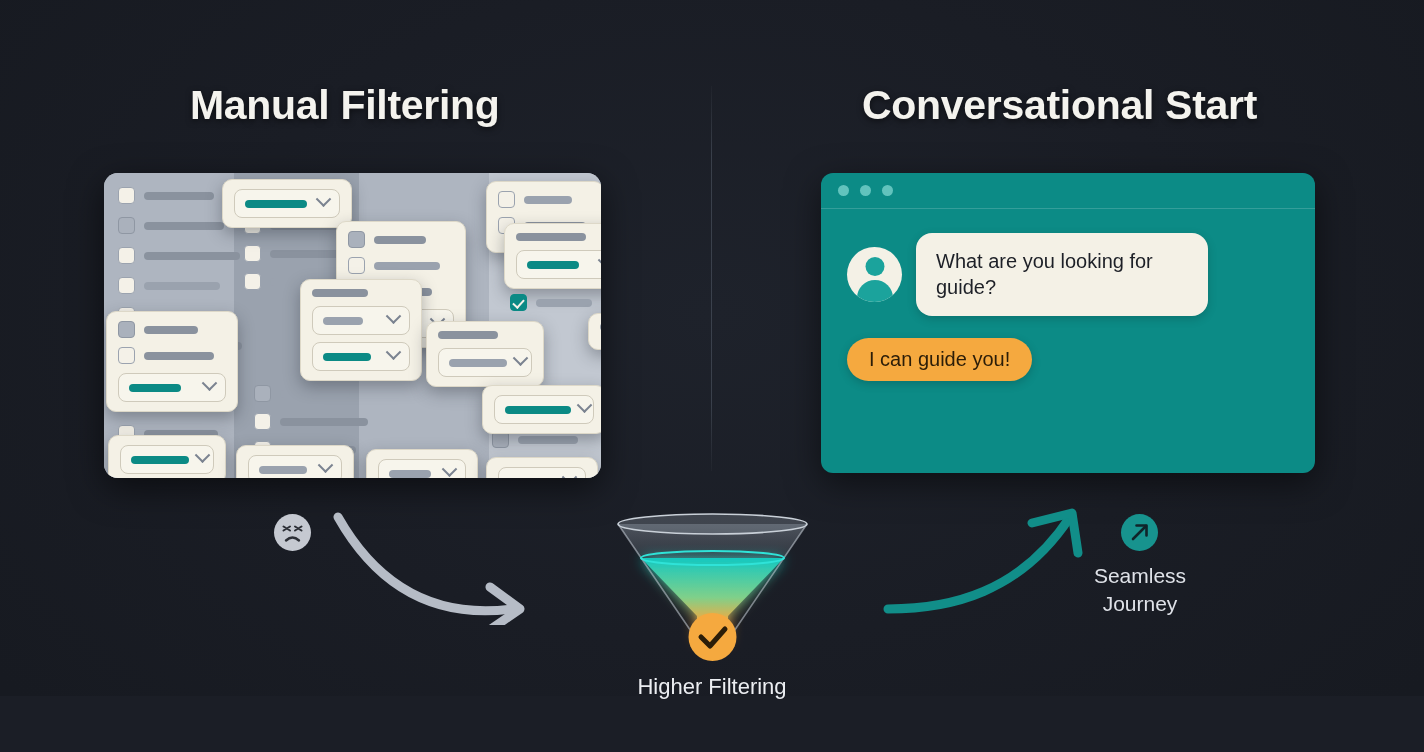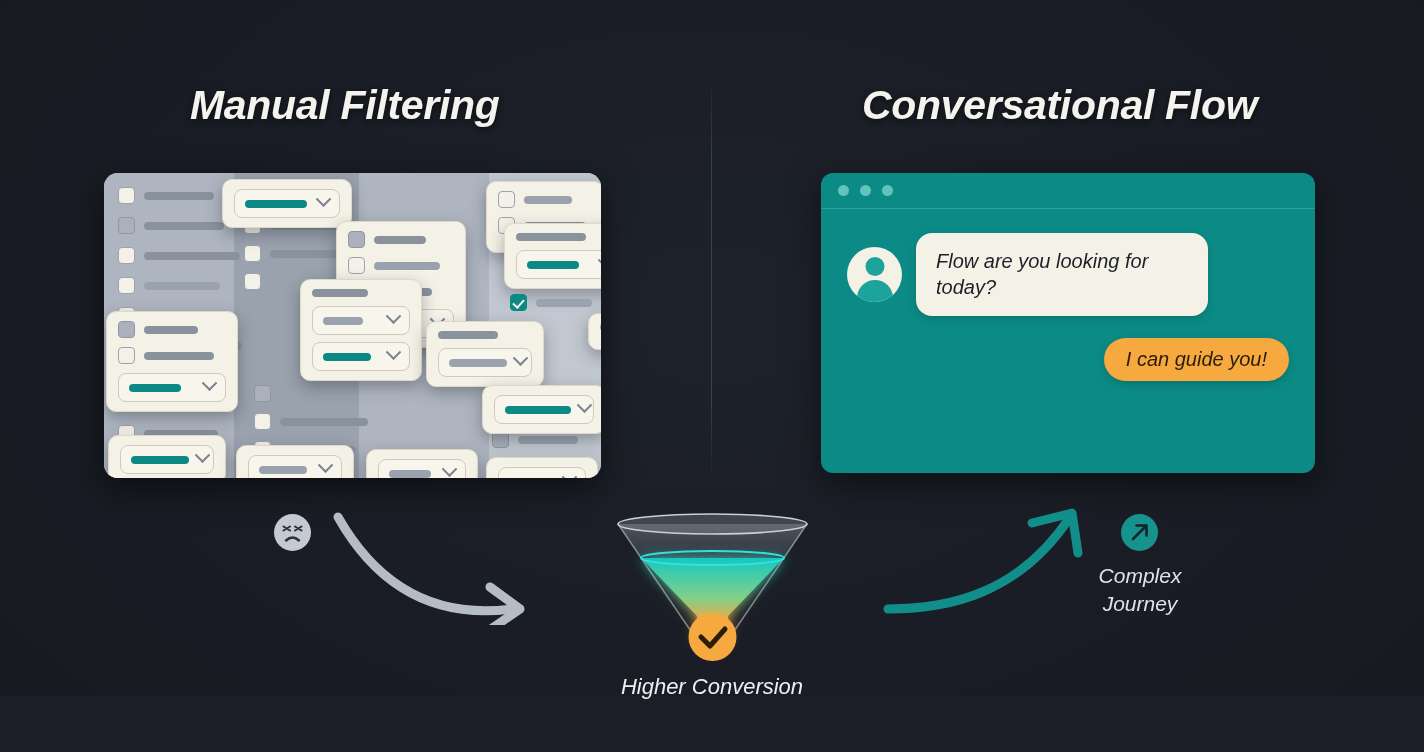--- a/index.html
+++ b/index.html
@@ -7,21 +7,20 @@
     width: 1424px; height: 752px;
     background: #1b1e26;
     font-family: "Liberation Sans", sans-serif;
     overflow: hidden;
   }
   #stage {
     position: relative;
     width: 1424px; height: 696px;
     background:
       radial-gradient(ellipse 900px 600px at 50% 45%, #1e222b 0%, #1a1d25 55%, #171a21 100%);
-    font-style: italic;
   }
 
   
   .divider {
     position: absolute; left: 711px; top: 86px;
     width: 1px; height: 385px;
     background: linear-gradient(to bottom, rgba(255,255,255,0.02), rgba(160,175,195,0.22) 18%, rgba(160,175,195,0.22) 82%, rgba(255,255,255,0.02));
   }
 
   
@@ -141,21 +140,21 @@
     background: #1ba39c;
   }
   .bubble-in {
     background: #f4f1e6; color: #1d2027;
     border-radius: 16px;
     padding: 15px 20px;
     font-size: 20px; line-height: 1.32;
     max-width: 292px;
     box-shadow: 0 3px 10px rgba(0,0,0,0.17);
   }
-  .bubble-out-wrap { display: flex; justify-content: flex-end; }
+  .bubble-out-wrap { display: flex; }
   .bubble-out {
     background: #f5a93f; color: #2b1d08;
     border-radius: 22px;
     padding: 10px 22px;
     font-size: 20px;
     box-shadow: 0 3px 10px rgba(0,0,0,0.18);
     white-space: nowrap;
   }
   #bubble-guide { margin-top: 22px; }
   #bubble-start { margin-top: 12px; }
@@ -187,21 +186,21 @@
   #funnel { left: 610px; top: 512px; }
 </style>
 </head>
 <body>
 
 <div id="stage">
 
   <div class="divider"></div>
 
   <div class="heading" id="heading-left">Manual Filtering</div>
-  <div class="heading" id="heading-right">Conversational Flow</div>
+  <div class="heading" id="heading-right">Conversational Start</div>
 
   <div id="filter-panel">
 
     <div class="bgcol" style="left:0;width:130px;"></div>
     <div class="bgcol dark" style="left:130px;width:125px;"></div>
     <div class="bgcol" style="left:255px;width:130px;"></div>
     <div class="bgcol light" style="left:385px;width:112px;"></div>
 
     <div class="row" style="left:14px;top:14px;">
         <span class="cb"></span>
@@ -414,21 +413,21 @@
 
   <div id="chat-window">
     <div id="chat-titlebar">
       <span class="dot"></span>
       <span class="dot"></span>
       <span class="dot"></span>
     </div>
     <div id="chat-body">
       <div class="msg-in">
         <div class="avatar"></div>
-        <div class="bubble-in">Flow are you looking for today?</div>
+        <div class="bubble-in">What are you looking for guide?</div>
       </div>
       <div class="bubble-out-wrap" id="bubble-guide">
         <div class="bubble-out">I can guide you!</div>
       </div>
     </div>
   </div>
 
   <div class="badge-icon" id="frustrated-icon">
     <svg width="37" height="37" viewBox="0 0 37 37">
       <path d="M9.5 12.5 L16 16.5 M16 12.5 L9.5 16.5" stroke="#2c2f36" stroke-width="2" stroke-linecap="round" fill="none"></path>
@@ -467,29 +466,29 @@
       <path d="M31 46 L174 46 L118 104 L118 128 L87 128 L87 104 Z" fill="url(#fg)"></path>
     </g>
 
     <path d="M8 12 L197 12 L174 46 L31 46 Z" fill="url(#fgtop)"></path>
     <ellipse cx="102.5" cy="12" rx="94.5" ry="10" fill="#8b95a2" fill-opacity="0.32" stroke="#c9d0d8" stroke-width="1.6"></ellipse>
     <path d="M8 12 L87 128 M197 12 L118 128" stroke="#c9d0d8" stroke-width="1.6" fill="none" stroke-opacity="0.55"></path>
     <ellipse cx="102.5" cy="46" rx="71.5" ry="7" fill="none" stroke="#2fe3d8" stroke-width="2"></ellipse>
     <circle cx="102.5" cy="125" r="24" fill="#f5a93f"></circle>
     <path d="M91 125 L100 134 L115 117" stroke="#2b1d08" stroke-width="5" stroke-linecap="round" stroke-linejoin="round" fill="none"></path>
   </svg>
-  <div class="caption" id="funnel-caption">Higher Conversion</div>
+  <div class="caption" id="funnel-caption">Higher Filtering</div>
 
   <svg id="arrow-teal" width="210" height="120" viewBox="0 0 210 120">
     <path d="M8 104 C 70 104, 140 88, 190 12" stroke="#118e89" stroke-width="9" stroke-linecap="round" fill="none"></path>
     <path d="M152 18 L192 8 L198 48" stroke="#118e89" stroke-width="9" stroke-linecap="round" stroke-linejoin="round" fill="none"></path>
   </svg>
 
   <div class="badge-icon" id="seamless-icon">
     <svg width="37" height="37" viewBox="0 0 37 37">
       <path d="M12 25 L25 12" stroke="#10242a" stroke-width="2.6" stroke-linecap="round" fill="none"></path>
       <path d="M15.5 11.5 L25.5 11.5 L25.5 21.5" stroke="#10242a" stroke-width="2.6" stroke-linecap="round" stroke-linejoin="round" fill="none"></path>
     </svg>
   </div>
-  <div class="caption" id="seamless-caption">Complex
+  <div class="caption" id="seamless-caption">Seamless
 Journey</div>
 
 </div>
 
 </body></html>

